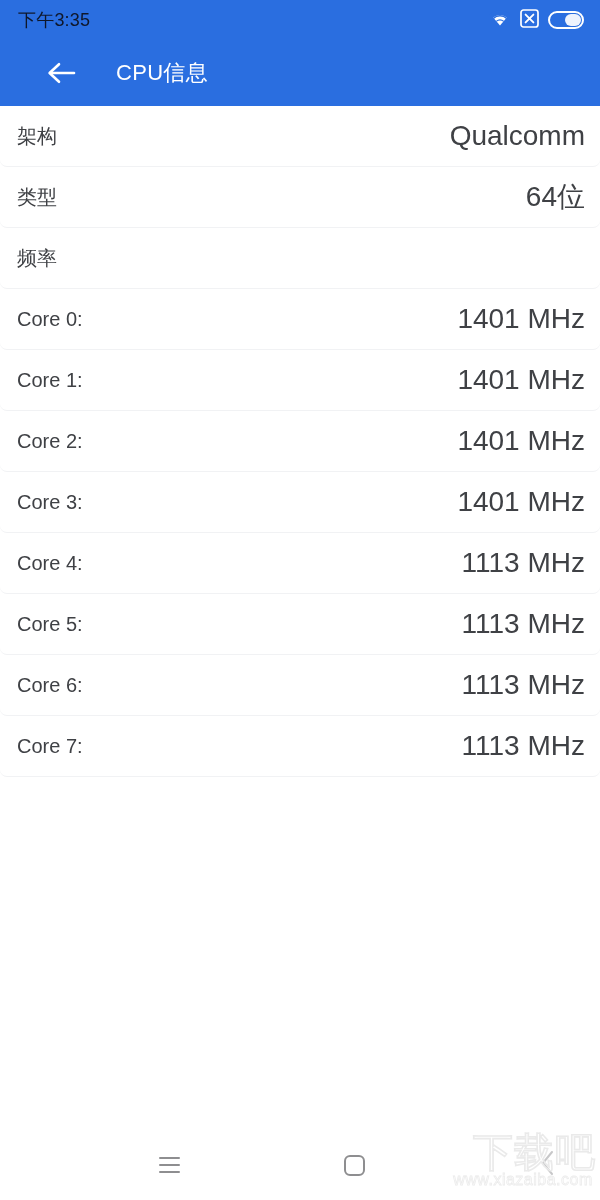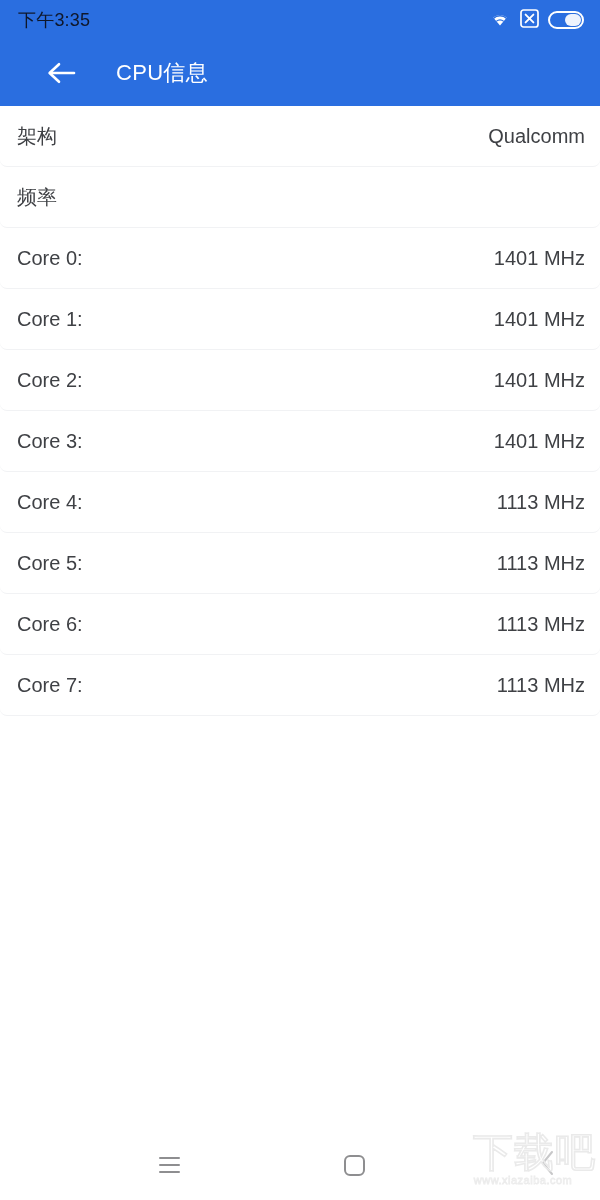--- a/index.html
+++ b/index.html
@@ -111,21 +111,21 @@
     background: #ffffff;
     border-radius: 7px;
   }
   .row .label {
     color: #3f4145;
     font-size: 20px;
     white-space: nowrap;
   }
   .row .value {
     color: #3f4145;
-    font-size: 20px;
+    font-size: 28px;
     white-space: nowrap;
     text-align: right;
   }
 
   
   .nav-bar {
     position: absolute;
     left: 0;
     bottom: 0;
     width: 600px;
@@ -185,21 +185,21 @@
   .wm-cn {
     font-size: 40px;
     line-height: 40px;
     font-weight: normal;
     letter-spacing: 1px;
     color: transparent;
     -webkit-text-stroke: 1.6px #eaeaea;
     text-align: right;
   }
   .wm-url {
-    font-size: 11px;
+    font-size: 16px;
     line-height: 14px;
     letter-spacing: 0.5px;
     color: transparent;
     -webkit-text-stroke: 0.8px #ececec;
     text-align: center;
     margin-top: 1px;
   }
 </style>
 </head>
 <body>
@@ -238,20 +238,24 @@
     </div>
     <div class="app-title">CPU信息</div>
   </div>
 
   <div class="list" id="info-list">
       <div class="row">
         <div class="label">架构</div>
         <div class="value">Qualcomm</div>
       </div>
       <div class="row">
+        <div class="label">类型</div>
+        <div class="value">64位</div>
+      </div>
+      <div class="row">
         <div class="label">频率</div>
       </div>
       <div class="row">
         <div class="label">Core 0:</div>
         <div class="value">1401 MHz</div>
       </div>
       <div class="row">
         <div class="label">Core 1:</div>
         <div class="value">1401 MHz</div>
       </div>

